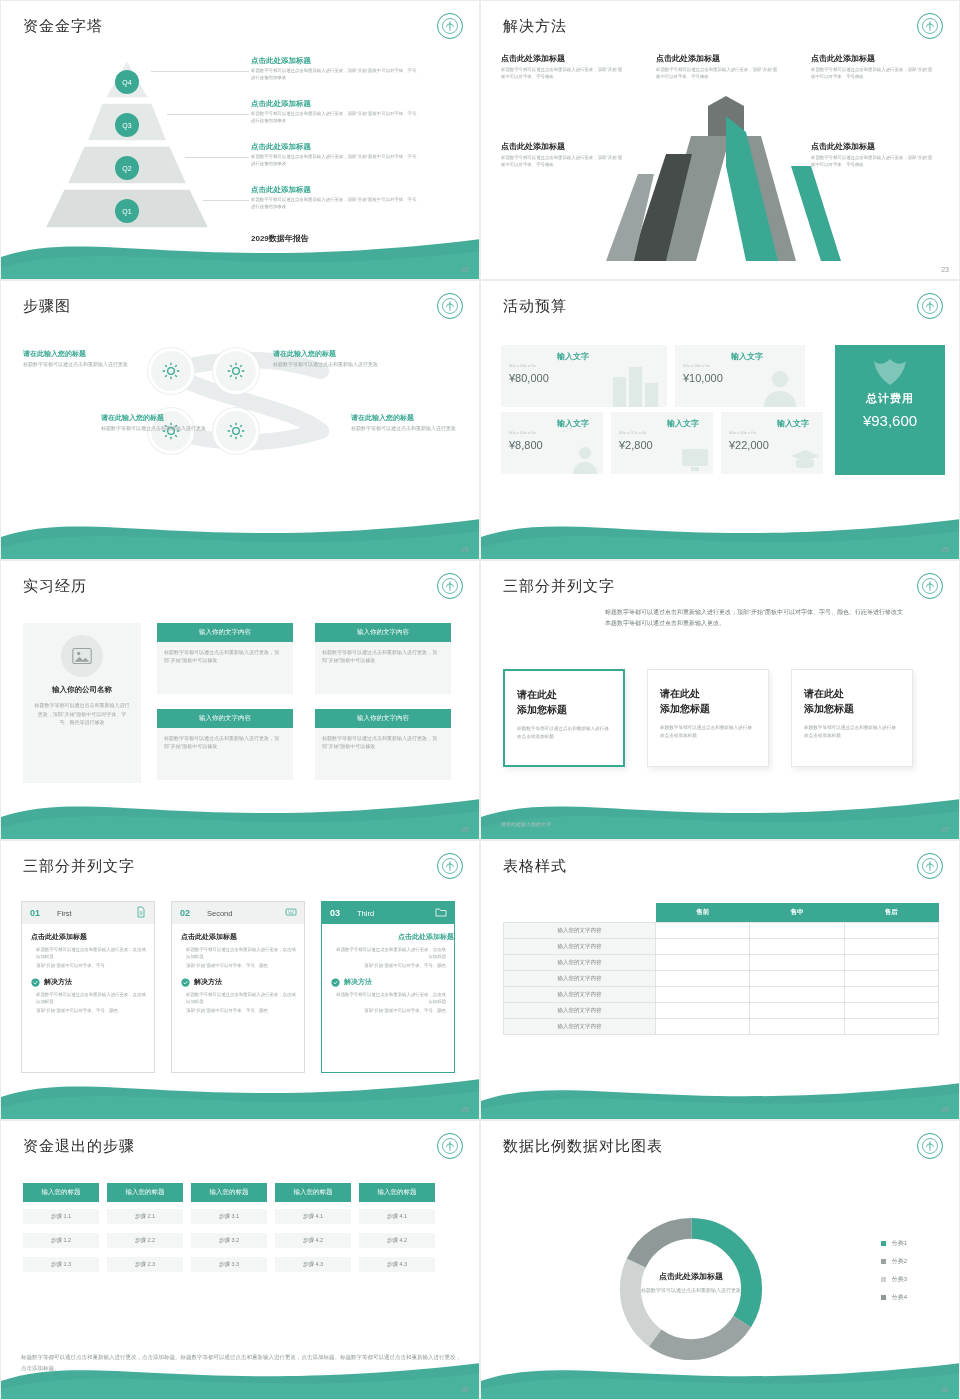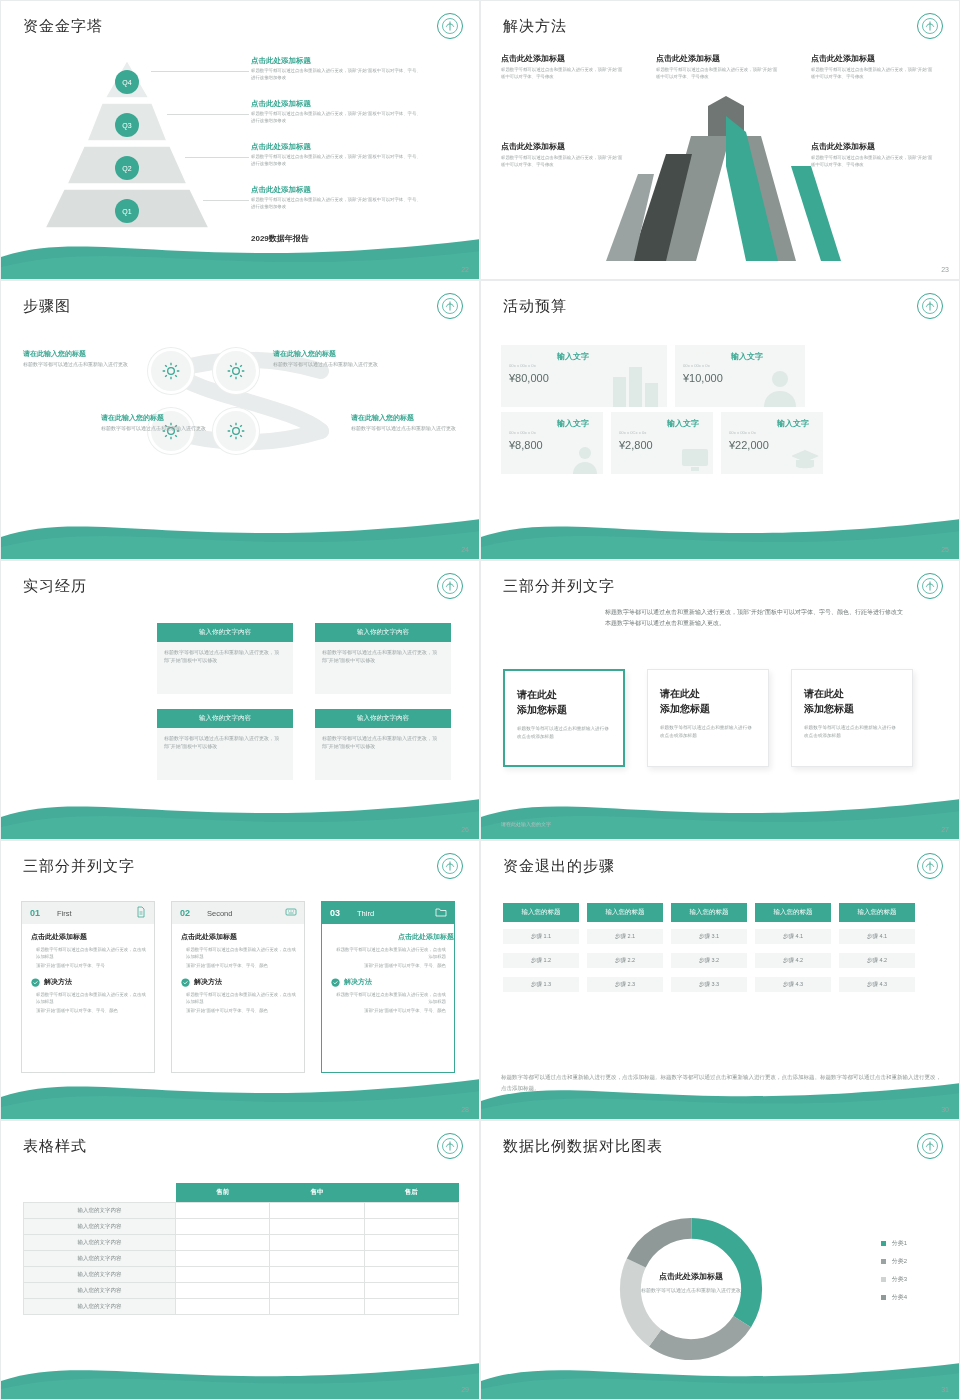--- a/index.html
+++ b/index.html
@@ -354,37 +354,55 @@
     <div class="bcard" style="left:240px; top:131px; width:102px; height:62px;">
       <div class="bt">输入文字</div>
       <div class="bs">00x x 00x x 0x</div>
       <div class="bv">¥22,000</div>
       <svg style="position:absolute; right:2px; bottom:0;" width="32" height="28" viewBox="0 0 32 28">
           <path d="M16 4L2 10l14 6 14-6z" fill="#dfe9e6"></path>
           <path d="M7 14v6c0 3 18 3 18 0v-6" fill="#dfe9e6"></path>
         </svg>
     </div>
 
+    <div class="btotal">
+      <svg style="position:absolute; top:12px; opacity:.35" width="40" height="36" viewBox="0 0 40 36">
+          <path d="M20 2c6 6 12 6 16 2-2 12-8 18-16 24C12 22 6 16 4 4c4 4 10 4 16-2z" fill="#ffffff"></path>
+        </svg>
+      <div class="t1">总计费用</div>
+      <div class="t2">¥93,600</div>
+    </div>
 
     <svg class="wave" viewBox="0 0 480 62" preserveAspectRatio="none">
       <path d="M0,40 C90,10 190,58 480,22 L480,62 L0,62 Z" fill="#3aa893" opacity="0.95"></path>
       <path d="M0,50 C120,20 230,64 480,34 L480,62 L0,62 Z" fill="#4fb9a4" opacity="0.5"></path>
     </svg>
     <div class="pagenum">25</div>
   </div>
 
   <div class="slide">
     <div class="title">实习经历</div>
     <div class="logo">
       <svg width="18" height="18" viewBox="0 0 24 24">
           <circle cx="12" cy="12" r="10" fill="none" stroke="#3aa893" stroke-width="1"></circle>
           <path d="M7 13c2-5 8-5 10 0M12 6v12" stroke="#3aa893" stroke-width="1.2" fill="none"></path>
         </svg>
     </div>
 
+    <div class="s26-left">
+      <div class="ph">
+        <svg width="20" height="18" viewBox="0 0 24 20">
+            <rect x="1" y="1" width="22" height="18" rx="2" fill="none" stroke="#9aa3a2" stroke-width="1.3"></rect>
+            <circle cx="8" cy="7" r="2" fill="#9aa3a2"></circle>
+            <path d="M3 17l6-6 4 4 3-3 5 5z" fill="#9aa3a2"></path>
+          </svg>
+      </div>
+      <div class="nm">输入你的公司名称</div>
+      <div class="ds">标题数字等都可以通过点击和重新输入进行更改，顶部“开始”面板中可以对字体、字号、颜色等进行修改</div>
+    </div>
 
     <div class="s26-box" style="left:156px; top:62px;">
       <div class="hd">输入你的文字内容</div>
       <div class="bd">标题数字等都可以通过点击和重新输入进行更改，顶部“开始”面板中可以修改</div>
     </div>
     <div class="s26-box" style="left:314px; top:62px;">
       <div class="hd">输入你的文字内容</div>
       <div class="bd">标题数字等都可以通过点击和重新输入进行更改，顶部“开始”面板中可以修改</div>
     </div>
     <div class="s26-box" style="left:156px; top:148px;">
@@ -522,67 +540,20 @@
     </div>
 
     <svg class="wave" viewBox="0 0 480 62" preserveAspectRatio="none">
       <path d="M0,40 C90,10 190,58 480,22 L480,62 L0,62 Z" fill="#3aa893" opacity="0.95"></path>
       <path d="M0,50 C120,20 230,64 480,34 L480,62 L0,62 Z" fill="#4fb9a4" opacity="0.5"></path>
     </svg>
     <div class="pagenum">28</div>
   </div>
 
   <div class="slide">
-    <div class="title">资金退出的步骤</div>
-    <div class="logo">
-      <svg width="18" height="18" viewBox="0 0 24 24">
-          <circle cx="12" cy="12" r="10" fill="none" stroke="#3aa893" stroke-width="1"></circle>
-          <path d="M7 13c2-5 8-5 10 0M12 6v12" stroke="#3aa893" stroke-width="1.2" fill="none"></path>
-        </svg>
-    </div>
-
-    <div style="position:absolute; left:22px; top:62px; display:flex; gap:8px;">
-      <div class="s30-hd">输入您的标题</div>
-      <div class="s30-hd">输入您的标题</div>
-      <div class="s30-hd">输入您的标题</div>
-      <div class="s30-hd">输入您的标题</div>
-      <div class="s30-hd">输入您的标题</div>
-    </div>
-    <div style="position:absolute; left:22px; top:88px; display:flex; gap:8px;">
-      <div class="s30-cell">步骤 1.1</div>
-      <div class="s30-cell">步骤 2.1</div>
-      <div class="s30-cell">步骤 3.1</div>
-      <div class="s30-cell">步骤 4.1</div>
-      <div class="s30-cell">步骤 4.1</div>
-    </div>
-    <div style="position:absolute; left:22px; top:112px; display:flex; gap:8px;">
-      <div class="s30-cell">步骤 1.2</div>
-      <div class="s30-cell">步骤 2.2</div>
-      <div class="s30-cell">步骤 3.2</div>
-      <div class="s30-cell">步骤 4.2</div>
-      <div class="s30-cell">步骤 4.2</div>
-    </div>
-    <div style="position:absolute; left:22px; top:136px; display:flex; gap:8px;">
-      <div class="s30-cell">步骤 1.3</div>
-      <div class="s30-cell">步骤 2.3</div>
-      <div class="s30-cell">步骤 3.3</div>
-      <div class="s30-cell">步骤 4.3</div>
-      <div class="s30-cell">步骤 4.3</div>
-    </div>
-
-    <div class="s30-note">标题数字等都可以通过点击和重新输入进行更改，点击添加标题。标题数字等都可以通过点击和重新输入进行更改，点击添加标题。标题数字等都可以通过点击和重新输入进行更改，点击添加标题。</div>
-
-    <svg class="wave" viewBox="0 0 480 62" preserveAspectRatio="none">
-      <path d="M0,44 C90,14 190,60 480,26 L480,62 L0,62 Z" fill="#3aa893" opacity="0.95"></path>
-      <path d="M0,52 C120,24 230,64 480,36 L480,62 L0,62 Z" fill="#4fb9a4" opacity="0.5"></path>
-    </svg>
-    <div class="pagenum">30</div>
-  </div>
-
-  <div class="slide">
     <div class="title">表格样式</div>
     <div class="logo">
       <svg width="18" height="18" viewBox="0 0 24 24">
           <circle cx="12" cy="12" r="10" fill="none" stroke="#3aa893" stroke-width="1"></circle>
           <path d="M7 13c2-5 8-5 10 0M12 6v12" stroke="#3aa893" stroke-width="1.2" fill="none"></path>
         </svg>
     </div>
 
     <table class="t29">
       <thead>
@@ -637,20 +608,67 @@
             <td></td>
           </tr>
       </tbody>
     </table>
 
     <svg class="wave" viewBox="0 0 480 62" preserveAspectRatio="none">
       <path d="M0,44 C90,14 190,60 480,26 L480,62 L0,62 Z" fill="#3aa893" opacity="0.95"></path>
       <path d="M0,52 C120,24 230,64 480,36 L480,62 L0,62 Z" fill="#4fb9a4" opacity="0.5"></path>
     </svg>
     <div class="pagenum">29</div>
+  </div>
+
+  <div class="slide">
+    <div class="title">资金退出的步骤</div>
+    <div class="logo">
+      <svg width="18" height="18" viewBox="0 0 24 24">
+          <circle cx="12" cy="12" r="10" fill="none" stroke="#3aa893" stroke-width="1"></circle>
+          <path d="M7 13c2-5 8-5 10 0M12 6v12" stroke="#3aa893" stroke-width="1.2" fill="none"></path>
+        </svg>
+    </div>
+
+    <div style="position:absolute; left:22px; top:62px; display:flex; gap:8px;">
+      <div class="s30-hd">输入您的标题</div>
+      <div class="s30-hd">输入您的标题</div>
+      <div class="s30-hd">输入您的标题</div>
+      <div class="s30-hd">输入您的标题</div>
+      <div class="s30-hd">输入您的标题</div>
+    </div>
+    <div style="position:absolute; left:22px; top:88px; display:flex; gap:8px;">
+      <div class="s30-cell">步骤 1.1</div>
+      <div class="s30-cell">步骤 2.1</div>
+      <div class="s30-cell">步骤 3.1</div>
+      <div class="s30-cell">步骤 4.1</div>
+      <div class="s30-cell">步骤 4.1</div>
+    </div>
+    <div style="position:absolute; left:22px; top:112px; display:flex; gap:8px;">
+      <div class="s30-cell">步骤 1.2</div>
+      <div class="s30-cell">步骤 2.2</div>
+      <div class="s30-cell">步骤 3.2</div>
+      <div class="s30-cell">步骤 4.2</div>
+      <div class="s30-cell">步骤 4.2</div>
+    </div>
+    <div style="position:absolute; left:22px; top:136px; display:flex; gap:8px;">
+      <div class="s30-cell">步骤 1.3</div>
+      <div class="s30-cell">步骤 2.3</div>
+      <div class="s30-cell">步骤 3.3</div>
+      <div class="s30-cell">步骤 4.3</div>
+      <div class="s30-cell">步骤 4.3</div>
+    </div>
+
+    <div class="s30-note">标题数字等都可以通过点击和重新输入进行更改，点击添加标题。标题数字等都可以通过点击和重新输入进行更改，点击添加标题。标题数字等都可以通过点击和重新输入进行更改，点击添加标题。</div>
+
+    <svg class="wave" viewBox="0 0 480 62" preserveAspectRatio="none">
+      <path d="M0,44 C90,14 190,60 480,26 L480,62 L0,62 Z" fill="#3aa893" opacity="0.95"></path>
+      <path d="M0,52 C120,24 230,64 480,36 L480,62 L0,62 Z" fill="#4fb9a4" opacity="0.5"></path>
+    </svg>
+    <div class="pagenum">30</div>
   </div>
 
   <div class="slide">
     <div class="title">数据比例数据对比图表</div>
     <div class="logo">
       <svg width="18" height="18" viewBox="0 0 24 24">
           <circle cx="12" cy="12" r="10" fill="none" stroke="#3aa893" stroke-width="1"></circle>
           <path d="M7 13c2-5 8-5 10 0M12 6v12" stroke="#3aa893" stroke-width="1.2" fill="none"></path>
         </svg>
     </div>

